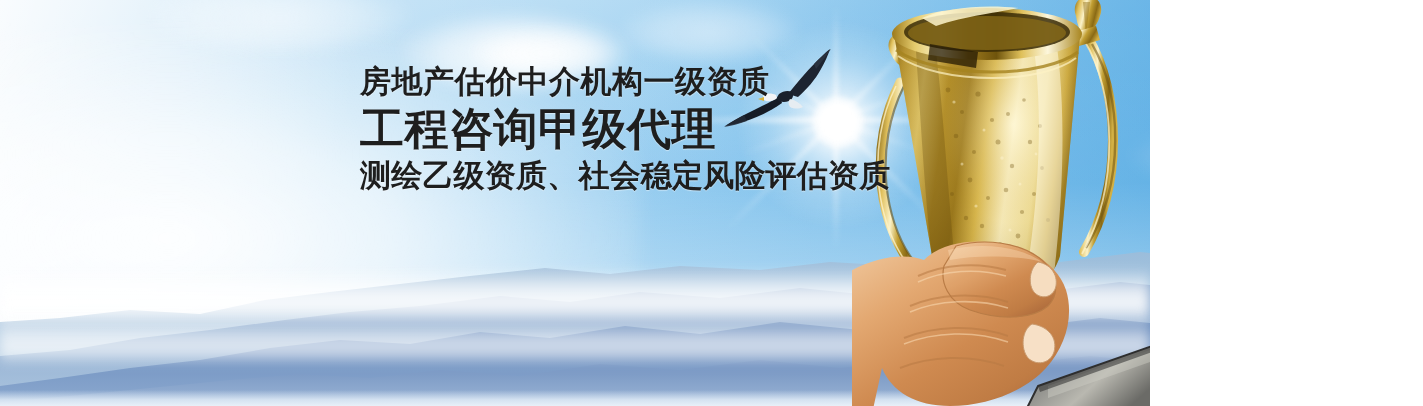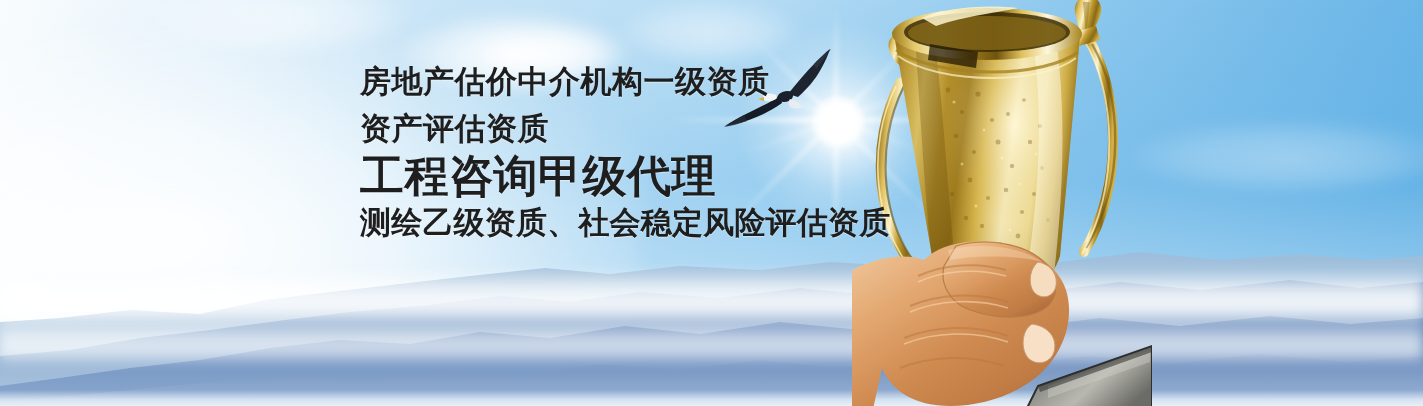--- a/index.html
+++ b/index.html
@@ -6,21 +6,21 @@
     margin: 0;
     padding: 0;
     background: #ffffff;
   }
   body {
     font-family: "DejaVu Sans", "Liberation Sans", sans-serif;
   }
 
   .banner {
     position: relative;
-    width: 1423px;
+    width: 1150px;
     height: 406px;
     overflow: hidden;
     background: #737373;
   }
 
   
   .sky-base {
     position: absolute;
     inset: 0;
     background:
@@ -452,18 +452,17 @@
 
     <g>
       <path fill="url(#baseG)" stroke="#2f2f2f" stroke-width="2" d="M186,392 L300,352 L300,420 L172,420 Z"></path>
       <path fill="#cfcec6" opacity="0.45" d="M196,392 L298,356 L298,368 L196,404 Z"></path>
       <path fill="#2e2e2e" opacity="0.55" d="M186,392 L300,352 L300,358 L188,398 Z"></path>
     </g>
   </svg>
 
   <div class="text-block">
     <div class="line">房地产估价中介机构一级资质</div>
-    <div class="line">资产评估资质</div>
     <div class="line em">工程咨询甲级代理</div>
     <div class="line wide">测绘乙级资质、社会稳定风险评估资质</div>
   </div>
 
 </div>
 
 </body></html>

